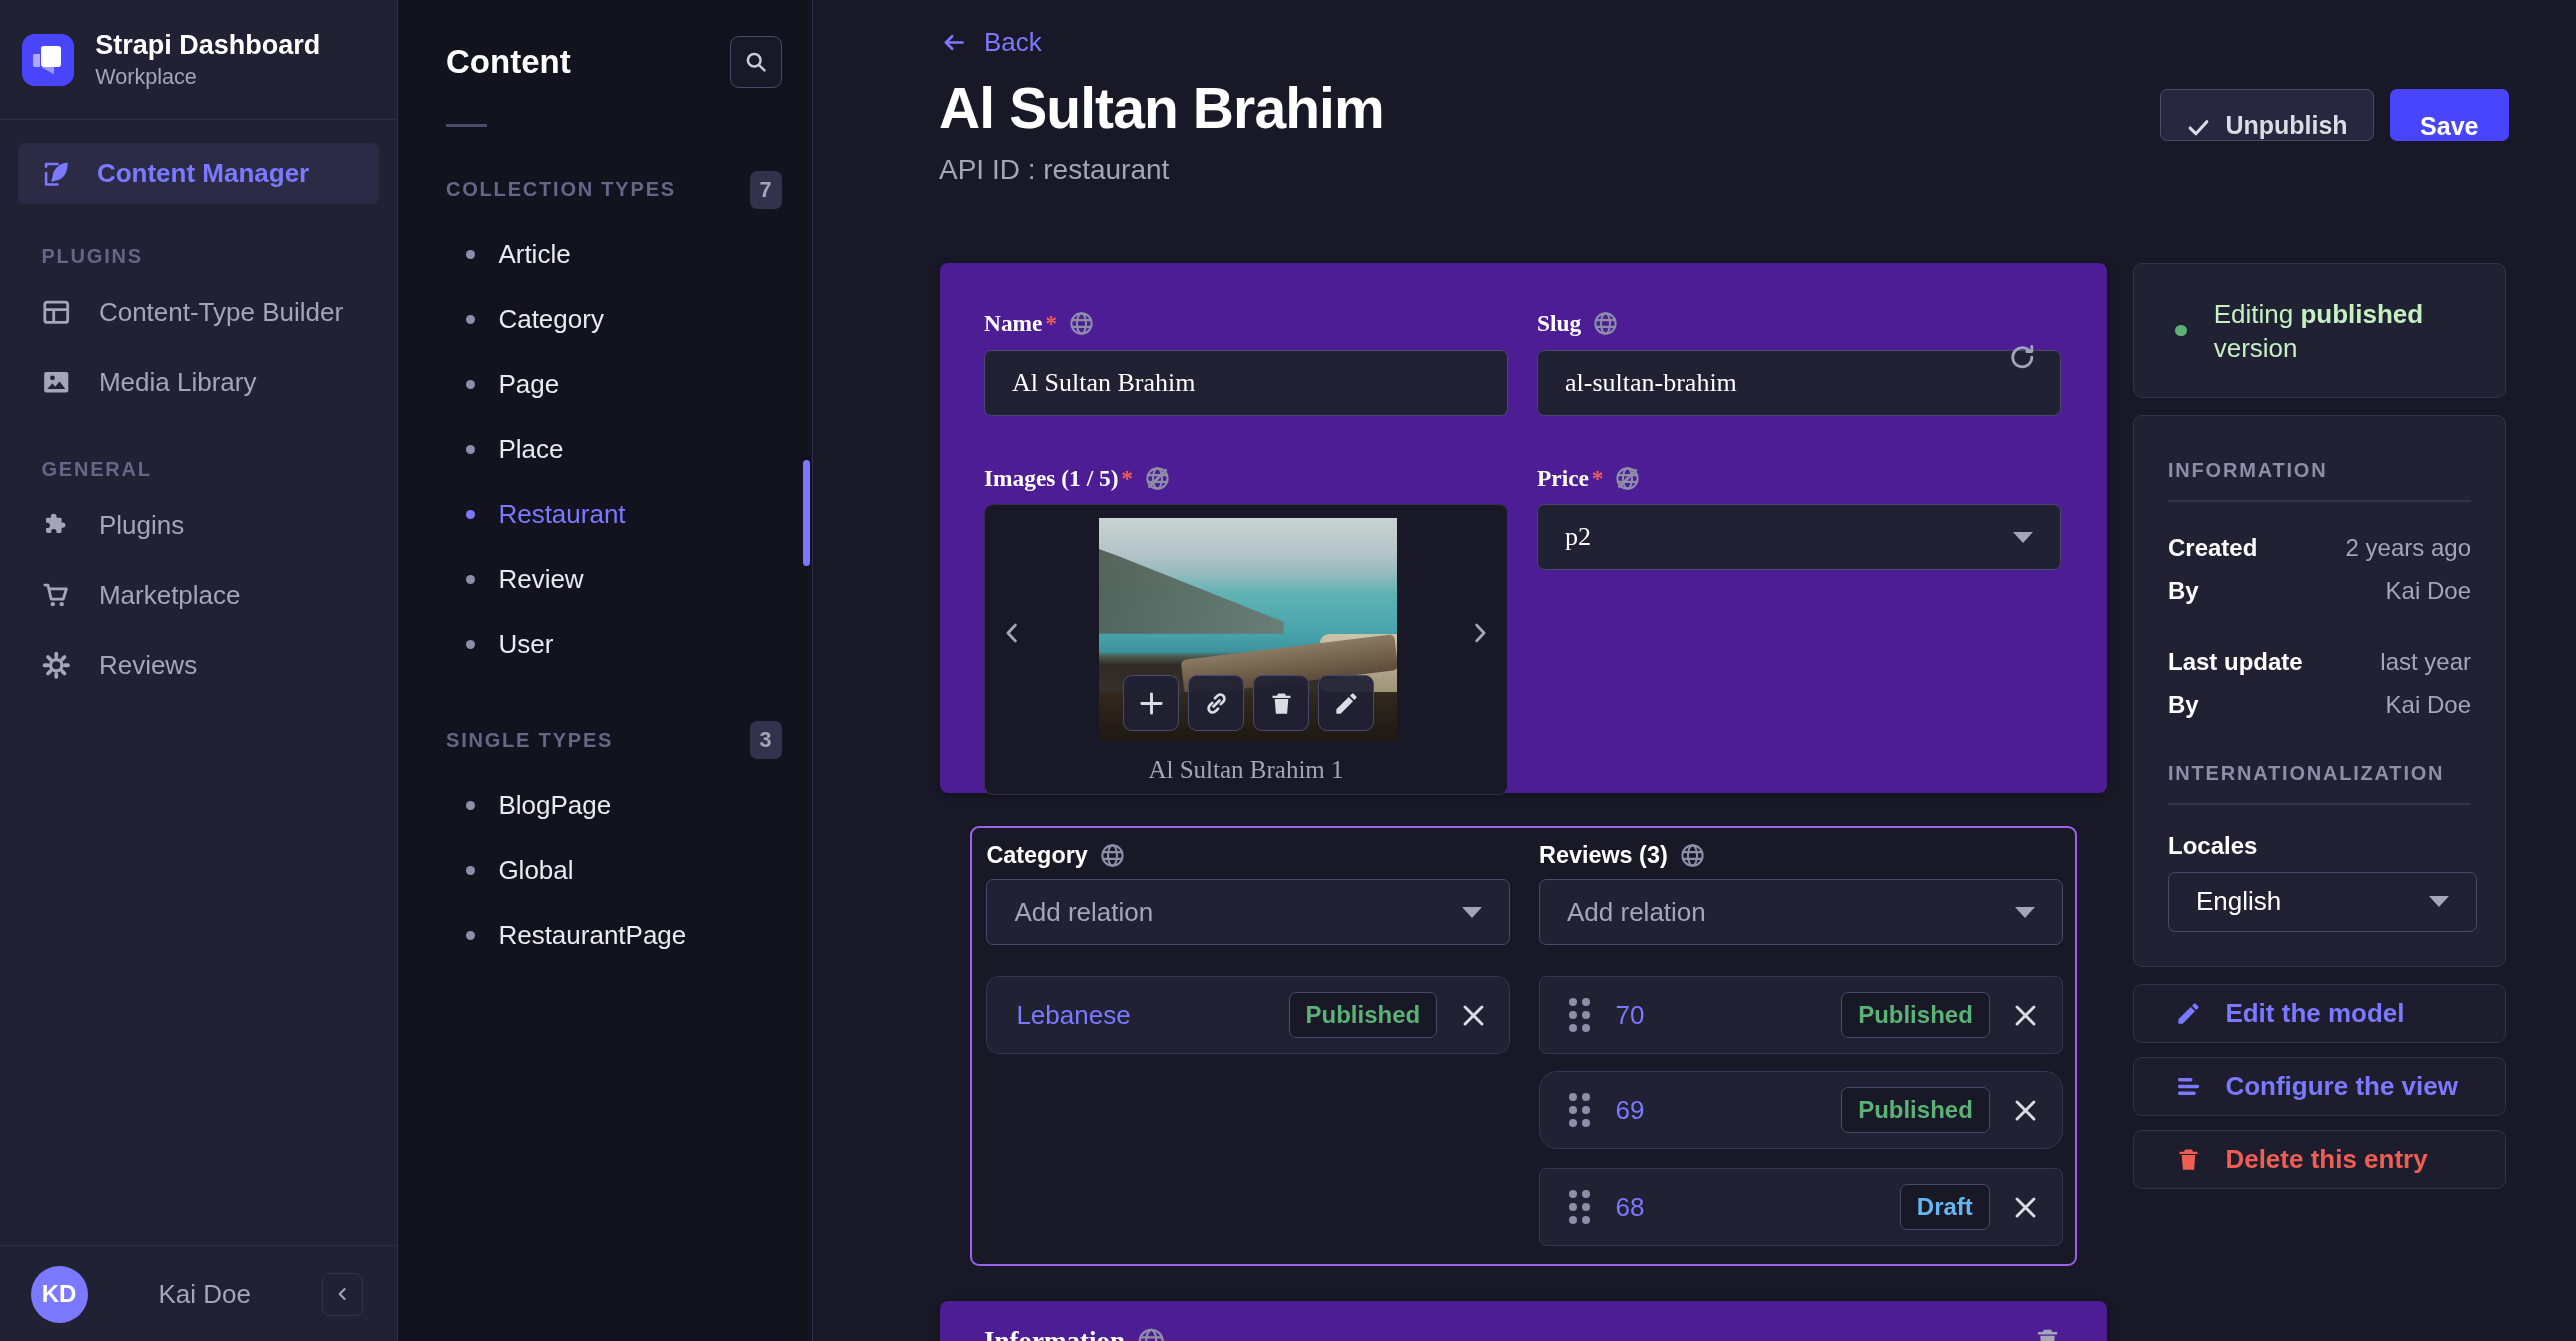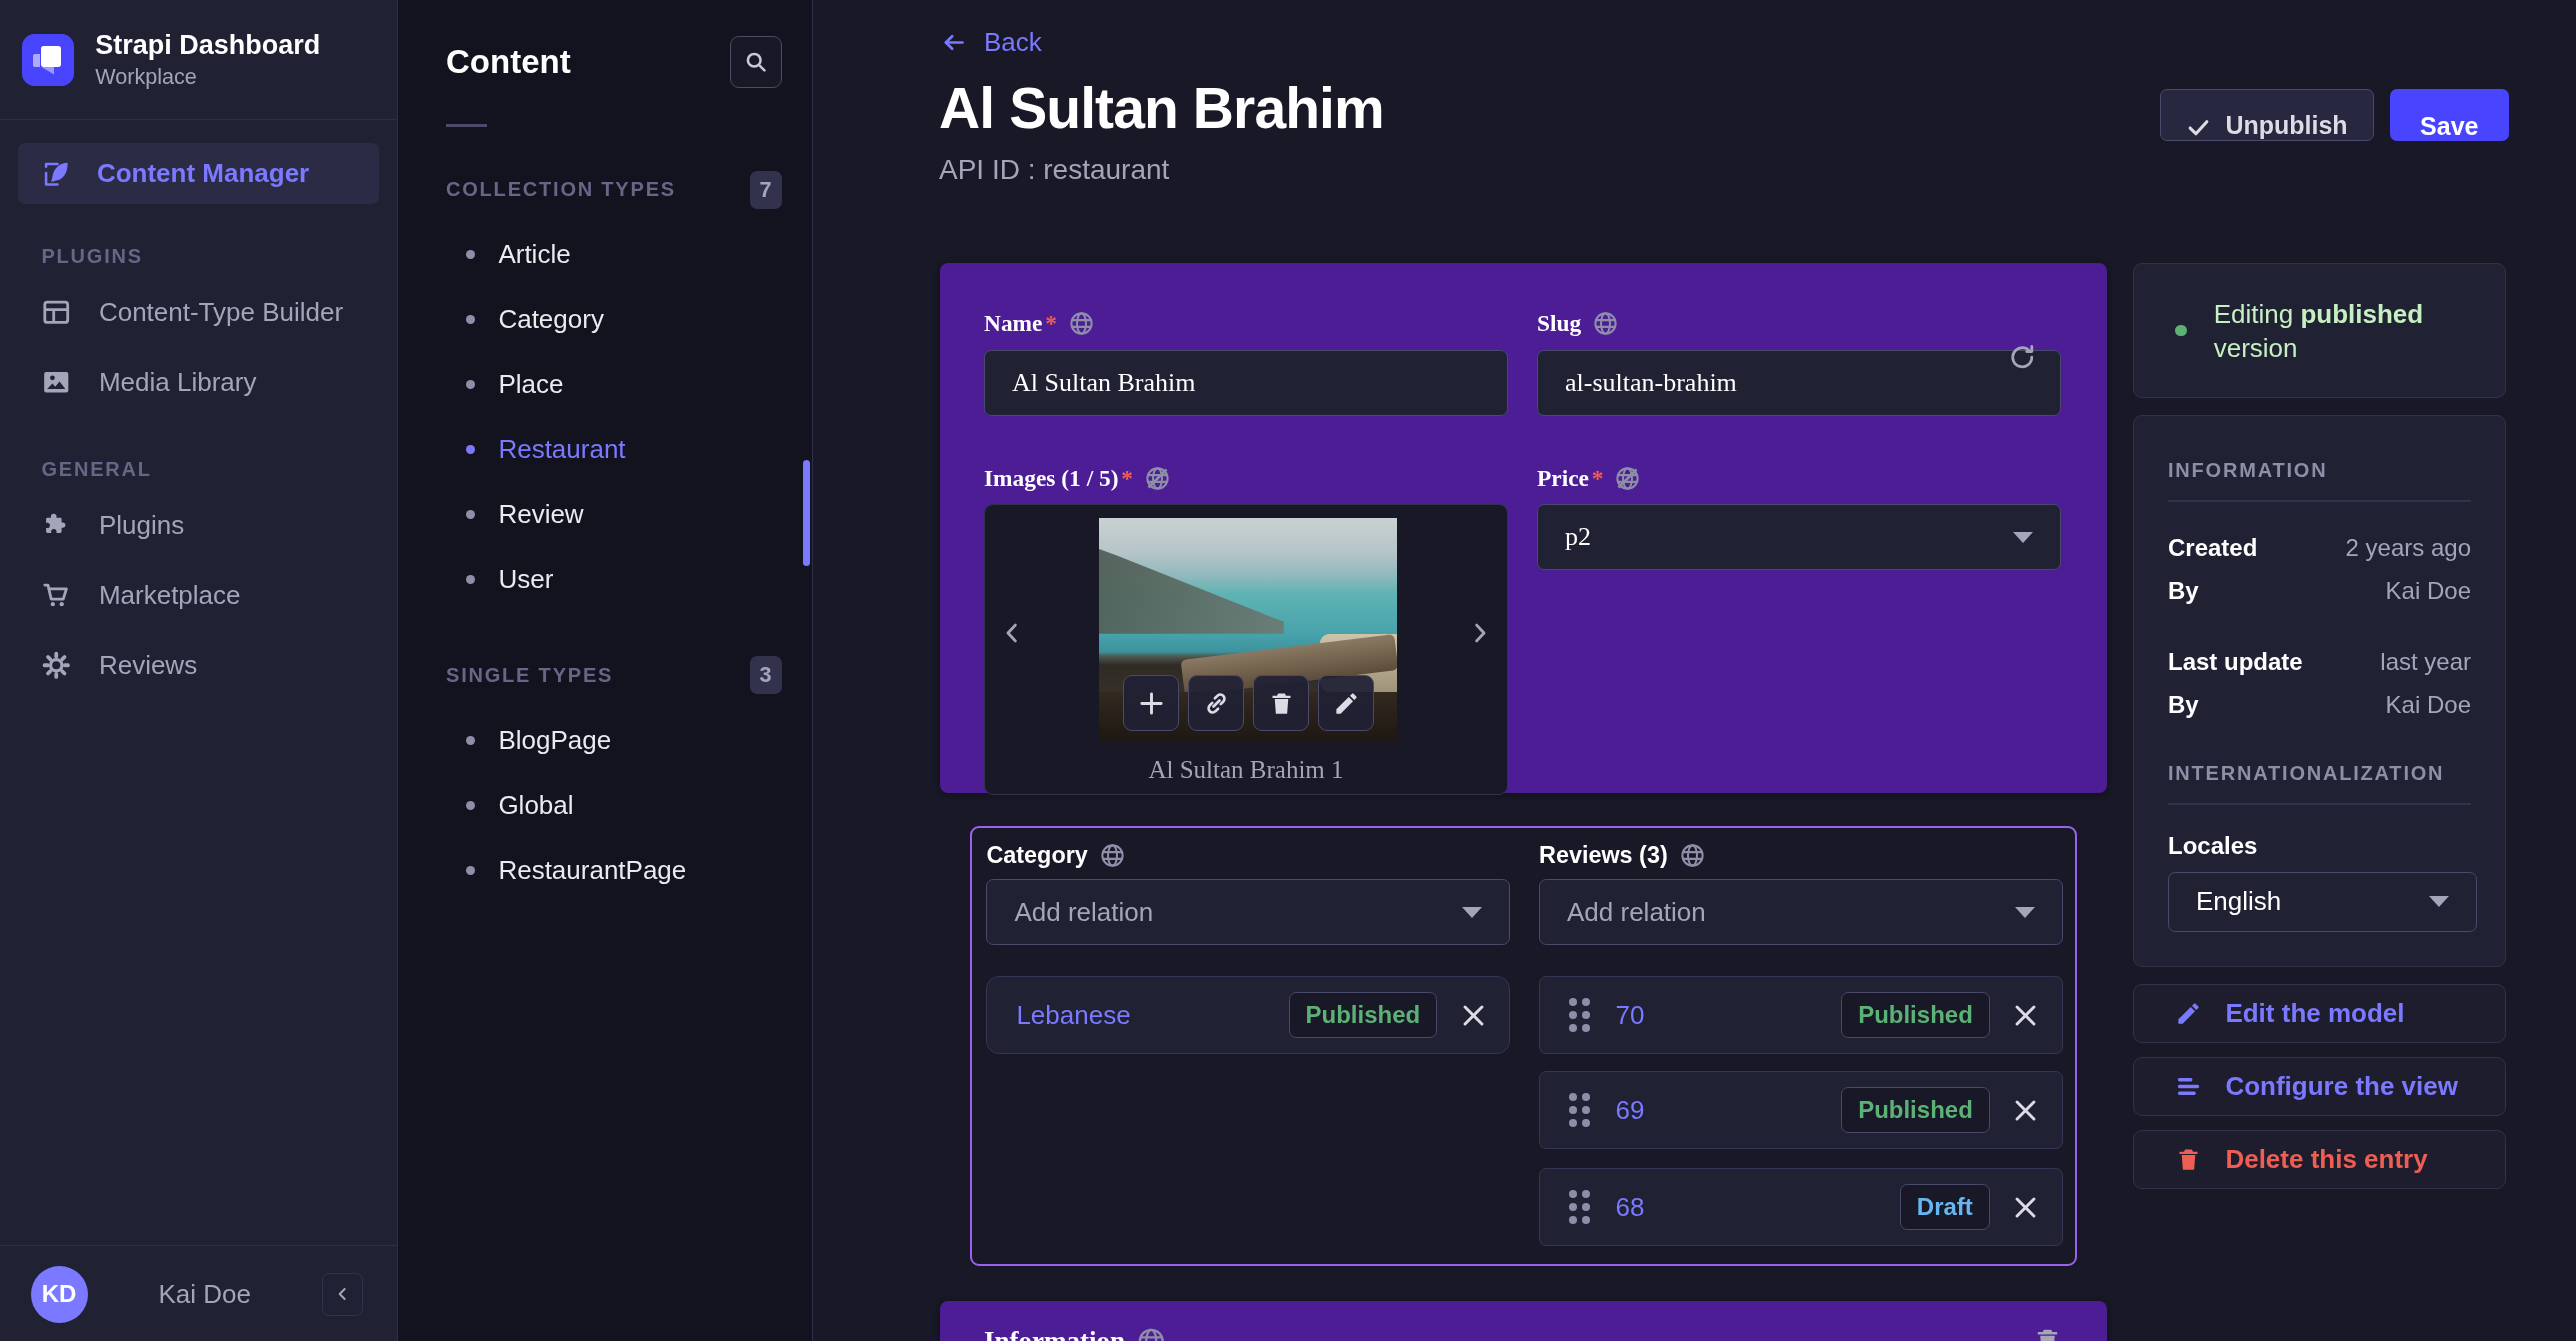--- a/index.html
+++ b/index.html
@@ -235,20 +235,24 @@
     <span class="count-badge">7</span>
   </div>
   <ul class="type-list">
     <li class="type-item">
         <span class="bullet"></span>
         <span>Article</span>
       </li>
     <li class="type-item">
         <span class="bullet"></span>
         <span>Category</span>
+      </li>
+    <li class="type-item">
+        <span class="bullet"></span>
+        <span>Page</span>
       </li>
     <li class="type-item">
         <span class="bullet"></span>
         <span>Place</span>
       </li>
     <li class="type-item active">
         <span class="bullet"></span>
         <span>Restaurant</span>
       </li>
     <li class="type-item">
@@ -490,21 +494,21 @@
       <a class="rel-name" href="#">70</a>
       <span class="badge">Published</span>
       <button class="x-btn">
           <span>
             <svg width="29" height="29" viewBox="0 0 24 24" fill="none" stroke="currentColor" stroke-width="2.4" stroke-linecap="round">
               <path d="M5 5l14 14M19 5 5 19"></path>
             </svg>
           </span>
         </button>
     </div>
-    <div class="rel-row" style="left:567px;top:243px;">
+    <div class="rel-row" style="left:567px;top:243px;border-radius:18px;">
       <span class="drag">
           <i></i>
           <i></i>
           <i></i>
           <i></i>
           <i></i>
           <i></i>
         </span>
       <a class="rel-name" href="#">69</a>
       <span class="badge">Published</span>

